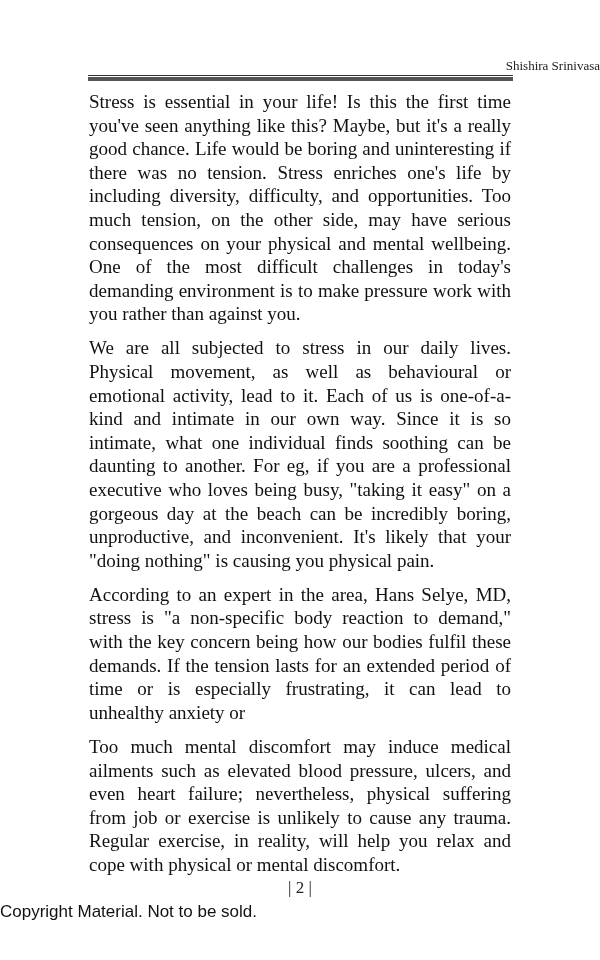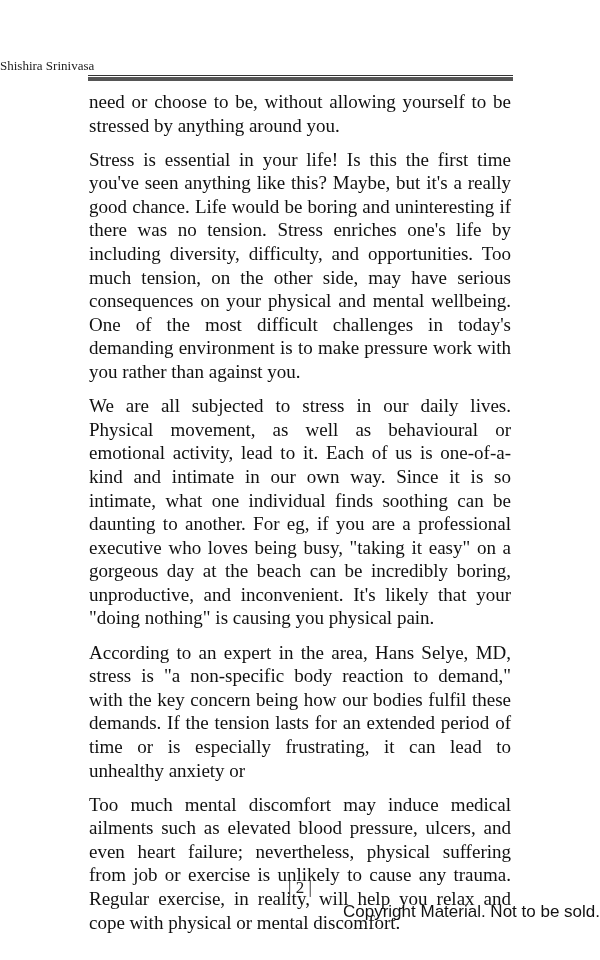--- a/index.html
+++ b/index.html
@@ -1,46 +1,45 @@
 <!DOCTYPE html>
 <html><head>
 <meta charset="utf-8">
 <style>
   html, body { margin: 0; padding: 0; background: #ffffff; }
   body { width: 600px; height: 960px; position: relative; overflow: hidden; }
   .header-title {
     position: absolute; left: 0; width: 600px; top: 58px;
-    text-align: left; font-family: "Liberation Serif", serif; font-size: 13px; color: #222;
+    text-align: right; font-family: "Liberation Serif", serif; font-size: 13px; color: #222;
   }
   .header-rule-top { position: absolute; left: 88px; width: 425px; top: 75px; height: 1px; background: #333; }
   .header-rule { position: absolute; left: 88px; width: 425px; top: 77px; height: 4px; background: #555; }
   .content {
     position: absolute; left: 89px; width: 422px; top: 90px;
     font-family: "Liberation Serif", serif; font-size: 19px; line-height: 23.6px;
     color: #111; text-align: justify;
   }
   .content p { margin: 0 0 10.5px 0; }
   .page-num {
     position: absolute; left: 0; width: 600px; top: 878px; text-align: center;
     font-family: "Liberation Serif", serif; font-size: 17px; color: #222;
   }
   .copyright {
-    position: absolute; left: 0; width: 600px; top: 902px; text-align: right;
+    position: absolute; left: 0; width: 600px; top: 902px; text-align: left;
     font-family: "Liberation Sans", sans-serif; font-size: 17px; color: #111;
   }
 </style>
 </head>
 <body>
 
 <div class="header-title">Shishira Srinivasa</div>
 <div class="header-rule-top"></div>
 <div class="header-rule"></div>
 
 <div class="content">
-  <p>need or choose to be, without allowing yourself to be stressed by anything around you.</p>
   <p>Stress is essential in your life! Is this the first time you've seen anything like this? Maybe, but it's a really good chance. Life would be boring and uninteresting if there was no tension. Stress enriches one's life by including diversity, difficulty, and opportunities. Too much tension, on the other side, may have serious consequences on your physical and mental wellbeing. One of the most difficult challenges in today's demanding environment is to make pressure work with you rather than against you.</p>
   <p>We are all subjected to stress in our daily lives. Physical movement, as well as behavioural or emotional activity, lead to it. Each of us is one-of-a-kind and intimate in our own way. Since it is so intimate, what one individual finds soothing can be daunting to another. For eg, if you are a professional executive who loves being busy, "taking it easy" on a gorgeous day at the beach can be incredibly boring, unproductive, and inconvenient. It's likely that your "doing nothing" is causing you physical pain.</p>
   <p>According to an expert in the area, Hans Selye, MD, stress is "a non-specific body reaction to demand," with the key concern being how our bodies fulfil these demands. If the tension lasts for an extended period of time or is especially frustrating, it can lead to unhealthy anxiety or</p>
   <p>Too much mental discomfort may induce medical ailments such as elevated blood pressure, ulcers, and even heart failure; nevertheless, physical suffering from job or exercise is unlikely to cause any trauma. Regular exercise, in reality, will help you relax and cope with physical or mental discomfort.</p>
 </div>
 
 <div class="page-num">| 2 |</div>
 <div class="copyright">Copyright Material. Not to be sold.</div>
 
 </body></html>

